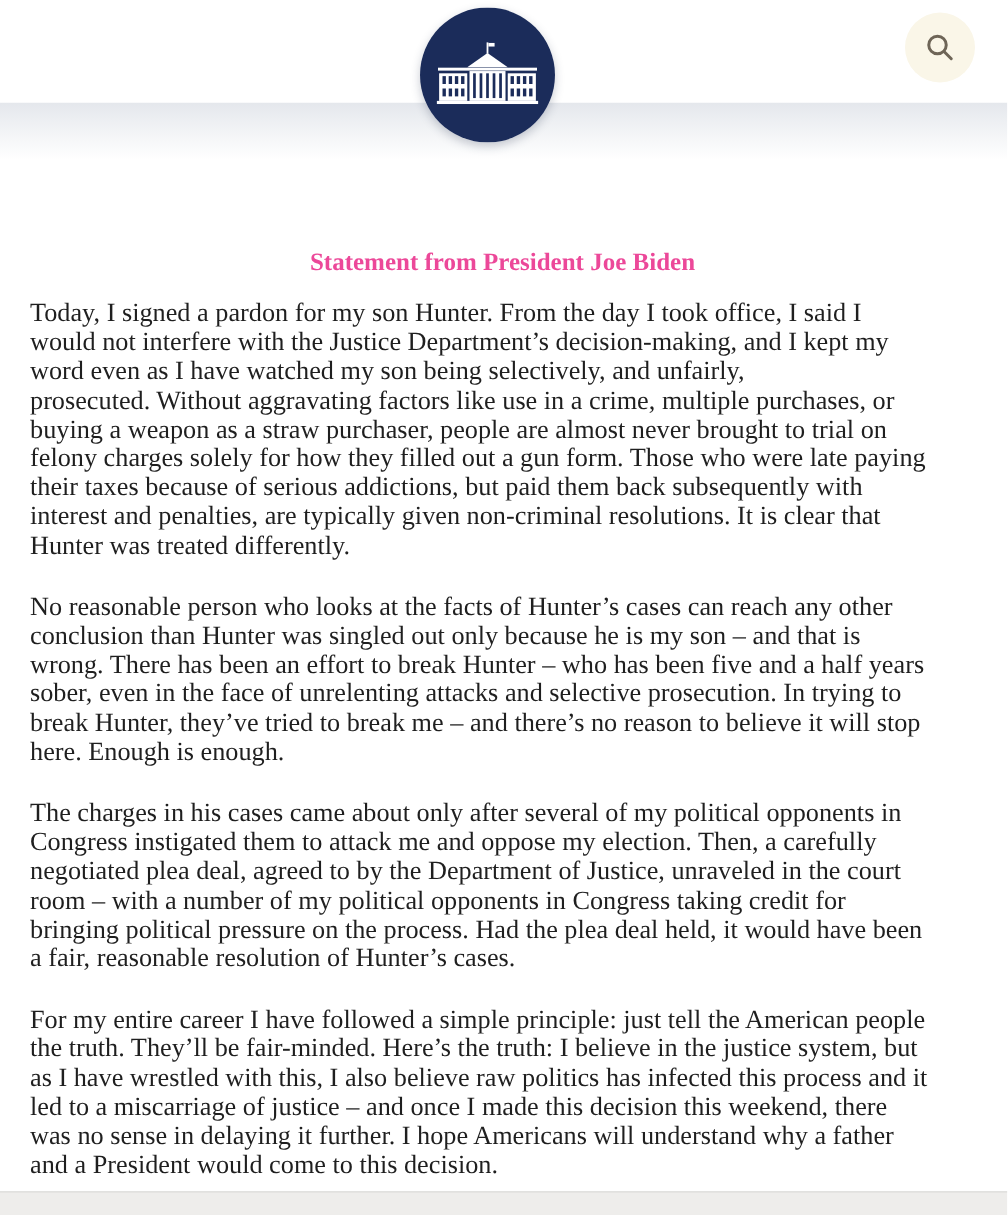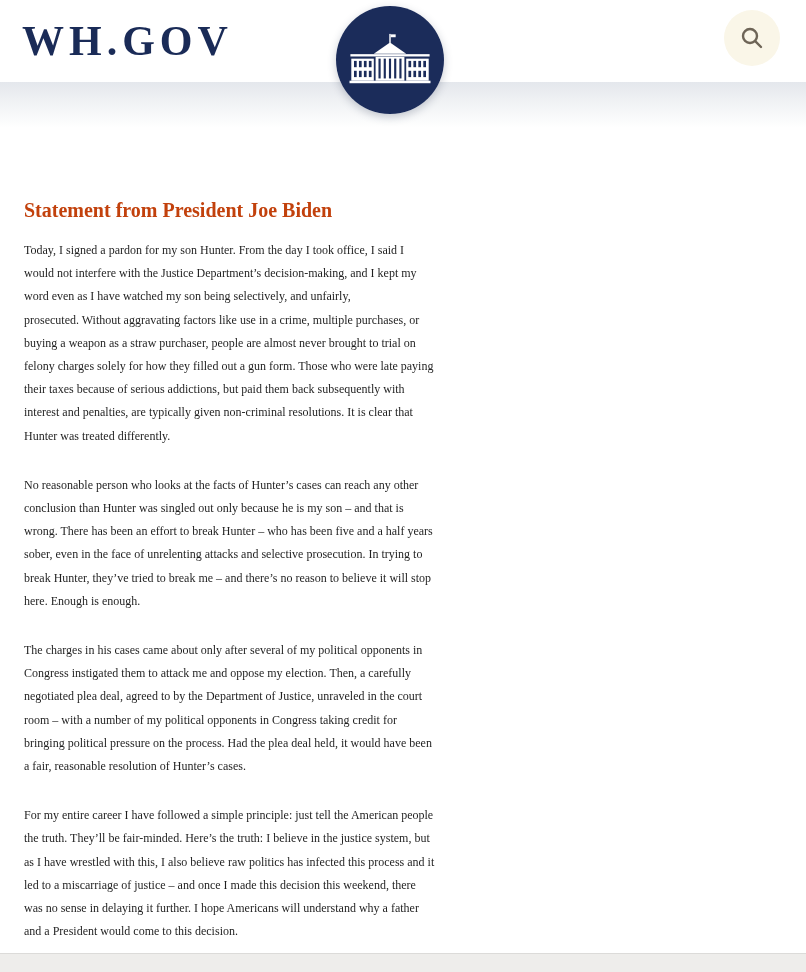--- a/index.html
+++ b/index.html
@@ -50,51 +50,50 @@
   
   .header-band {
     height:46px;
     background:linear-gradient(to bottom, #e4e7ec 0%, #eef0f3 35%, #ffffff 100%);
   }
   
   .content {
     padding:70px 26px 0 24px;
   }
   .article-title {
-    text-align:left;
+    text-align:center;
     font-family:"Liberation Serif", serif;
     font-weight:700;
     font-size:20px;
     line-height:24px;
-    color:#c2410c;
+    color:#ec4899;
     margin:0 0 17px 0;
   }
   .article-paragraph {
     font-family:"Liberation Serif", serif;
-    font-size:12px;
+    font-size:21px;
     line-height:23.2px;
     color:#1f1f1f;
     white-space:pre-line;
     margin:0 0 26px 0;
   }
   
   .footer-strip {
     position:absolute; left:0; bottom:0;
     width:100%; height:19px;
     background:#eeedeb;
     border-top:1px solid #dcdbd9;
   }
 </style>
 </head>
 <body>
 
 <div class="page">
 
   <div class="site-header">
-    <a class="brand">WH.GOV</a>
 
     <div class="logo-wrap">
       <svg viewBox="0 0 120 120" aria-hidden="true">
         <circle cx="60" cy="60" r="60" fill="#1b2c5a"></circle>
         <g fill="#ffffff">
 
           <rect x="59.2" y="31" width="1.6" height="10"></rect>
           <rect x="60.8" y="31.5" width="5.5" height="3.2"></rect>
 
           <polygon points="42,53 78,53 60,40.5"></polygon>

